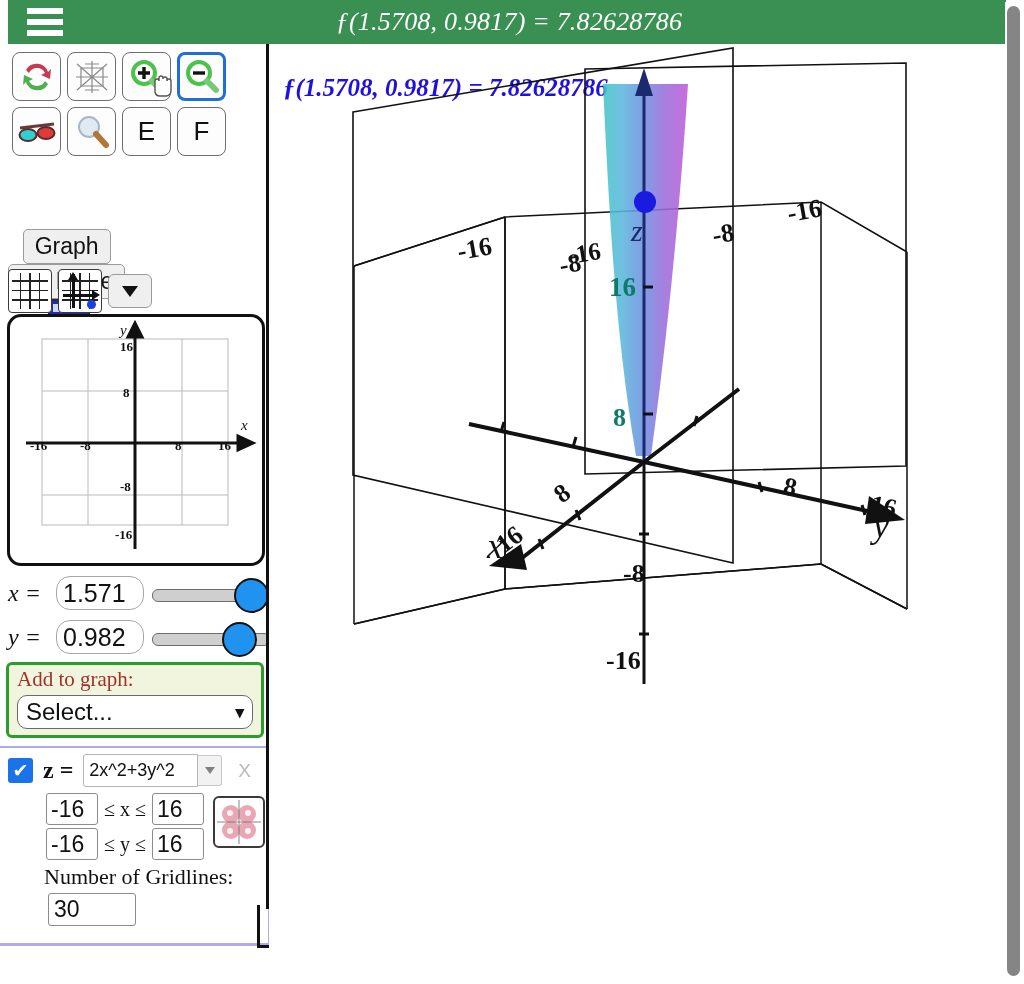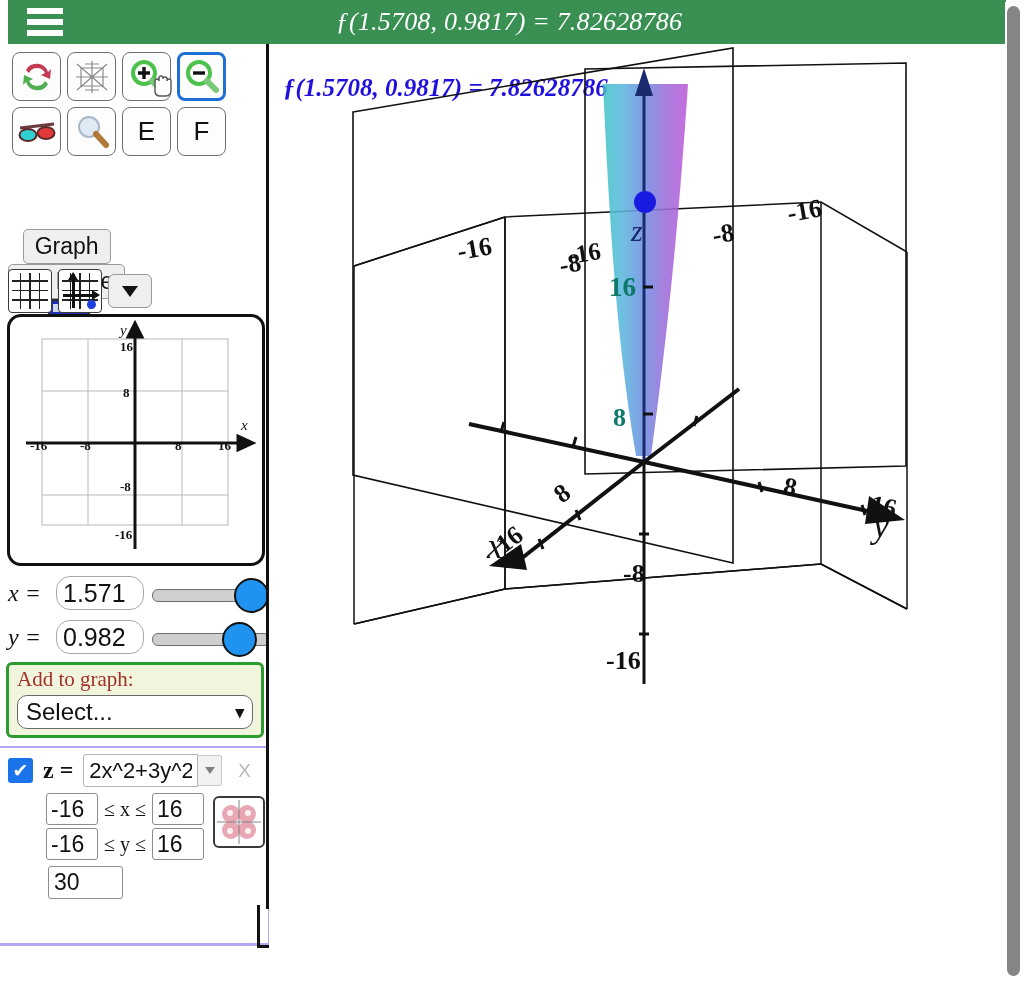--- a/index.html
+++ b/index.html
@@ -134,21 +134,21 @@
   .fn-row{display:flex;align-items:center;gap:10px;padding:6px 0 0 8px;}
   .fn-check{
     width:25px;height:25px;background:#1a73e8;border-radius:3px;
     display:flex;align-items:center;justify-content:center;cursor:pointer;
   }
   .fn-check .tick{color:#fff;font-size:19px;line-height:19px;}
   .fn-z{font-family:"Liberation Serif",serif;font-size:24px;font-weight:bold;color:#111;}
   .fn-input-wrap{position:relative;display:flex;align-items:center;}
   .fn-input{
     width:115px;height:33px;border:1px solid #b5b5b5;border-radius:3px 0 0 3px;background:#fff;
-    font-size:22px;padding:0 5px;color:#111;box-sizing:border-box;font-family:"Liberation Sans",sans-serif;
+    font-size:18px;padding:0 5px;color:#111;box-sizing:border-box;font-family:"Liberation Sans",sans-serif;
   }
   .fn-caret-btn{
     width:24px;height:31px;border:1px solid #c8c8c8;border-left:none;border-radius:0 3px 3px 0;
     background:#f2f2f2;display:flex;align-items:center;justify-content:center;cursor:pointer;box-sizing:border-box;
   }
   .fn-caret-btn .c{width:0;height:0;border-left:5px solid transparent;border-right:5px solid transparent;border-top:7px solid #808080;}
   .fn-x{font-size:19px;color:#b9b9b9;cursor:pointer;margin-left:6px;}
 
   .range-area{position:relative;margin:6px 0 0 46px;}
   .range-line{display:flex;align-items:center;gap:6px;margin-bottom:3px;}
@@ -157,21 +157,21 @@
     font-size:23px;padding:0 4px;color:#111;box-sizing:border-box;font-family:"Liberation Sans",sans-serif;
   }
   .range-op{font-family:"Liberation Serif",serif;font-size:20px;color:#111;white-space:nowrap;}
   .gear{position:absolute;left:222px;top:18px;font-size:27px;color:#111;cursor:pointer;line-height:1;}
   .swatch{
     position:absolute;left:167px;top:3px;width:52px;height:52px;border:2px solid #3a3a3a;
     border-radius:6px;background:#fff;overflow:hidden;cursor:pointer;box-sizing:border-box;
   }
   .gridline-lbl{font-family:"Liberation Serif",serif;font-size:22px;color:#111;margin:4px 0 0 44px;}
   .gridline-in{
-    margin:3px 0 0 48px;width:75px;height:33px;border:1px solid #8c8c8c;border-radius:3px;
+    margin:3px 0 0 48px;width:88px;height:33px;border:1px solid #8c8c8c;border-radius:3px;
     background:#fff;font-size:23px;padding:0 5px;color:#111;box-sizing:border-box;
     font-family:"Liberation Sans",sans-serif;
   }
 
   
   .plot{
     position:absolute;left:269px;top:44px;width:727px;height:940px;background:#fff;overflow:hidden;
   }
   .plot-eq{
     position:absolute;left:14px;top:30px;font-family:"Liberation Serif",serif;
@@ -391,20 +391,21 @@
             <g stroke="#777" stroke-width="0.9" fill="none">
               <line x1="2" y1="24" x2="46" y2="24"></line>
               <line x1="24" y1="2" x2="24" y2="46"></line>
             </g>
           </svg>
         </div>
 
         <div class="gear">⚙</div>
       </div>
 
+      <div class="gridline-lbl">Number of Gridlines:</div>
       <input class="gridline-in" value="30" style="">
     </div>
   </div>
 
   <div class="sidebar-divider"></div>
   <div class="sidebar-divider-curve"></div>
 
   <div class="plot">
     <div class="plot-eq">ƒ(1.5708, 0.9817) = 7.82628786</div>
 

